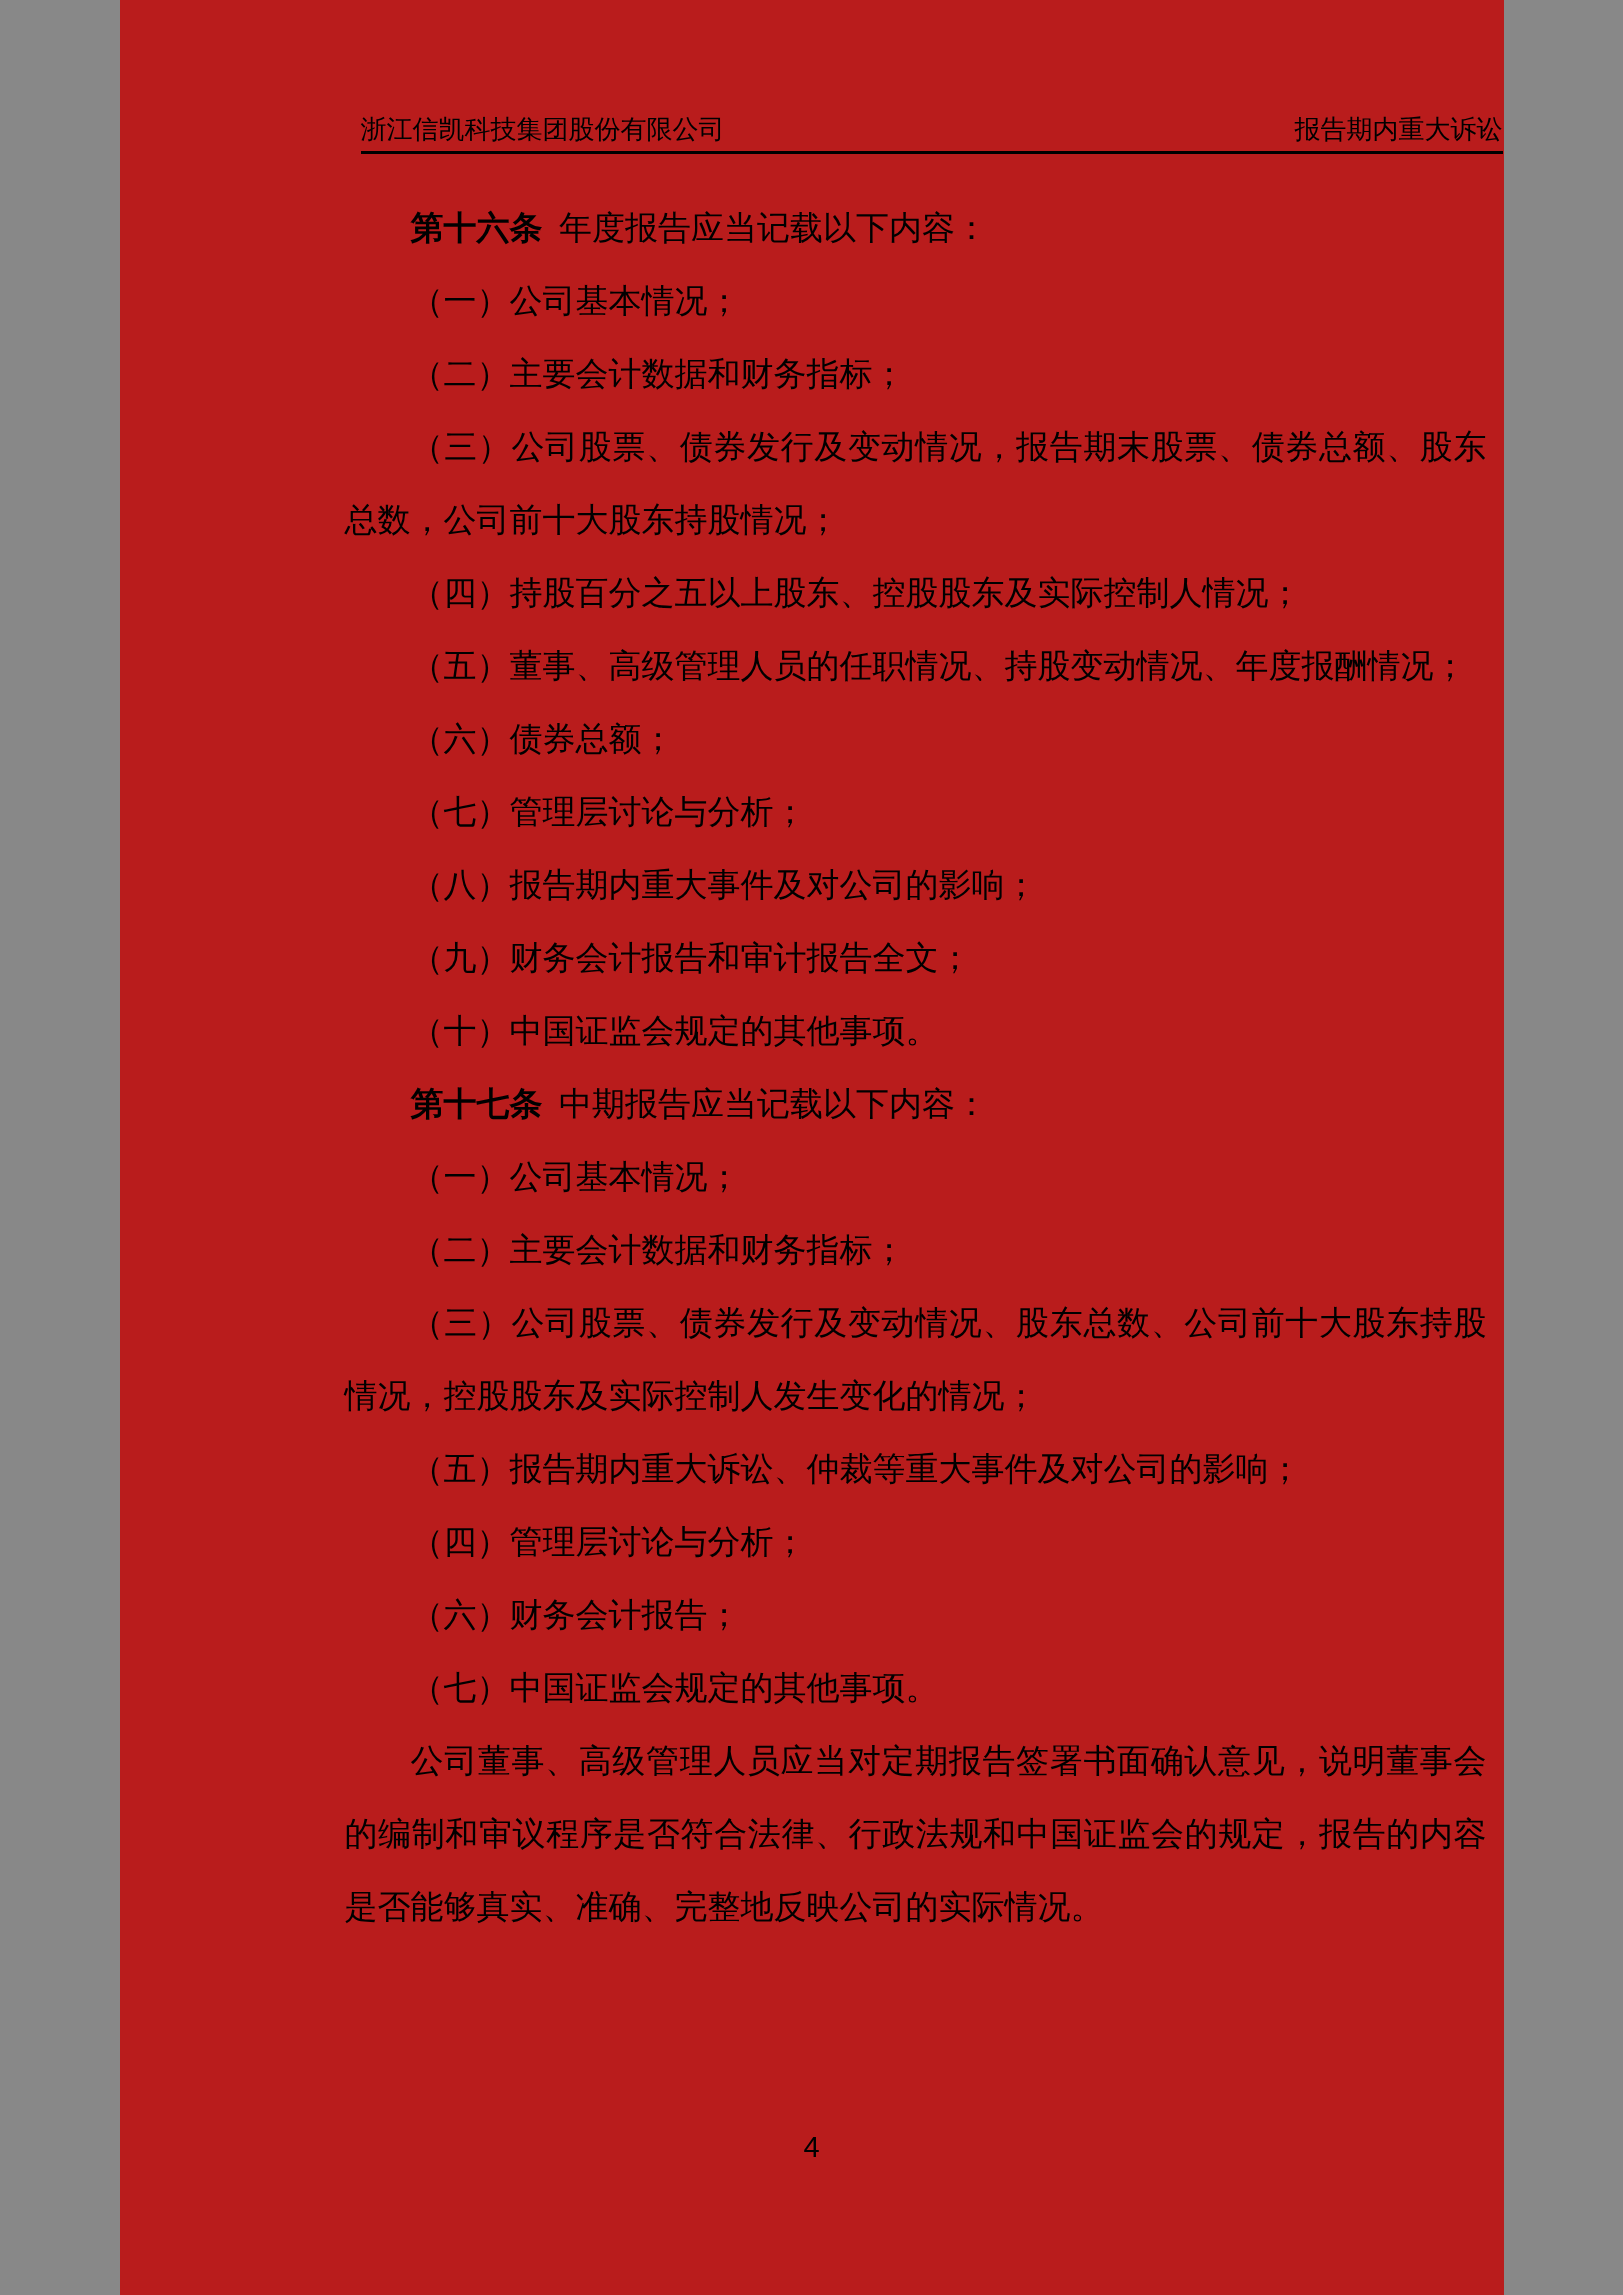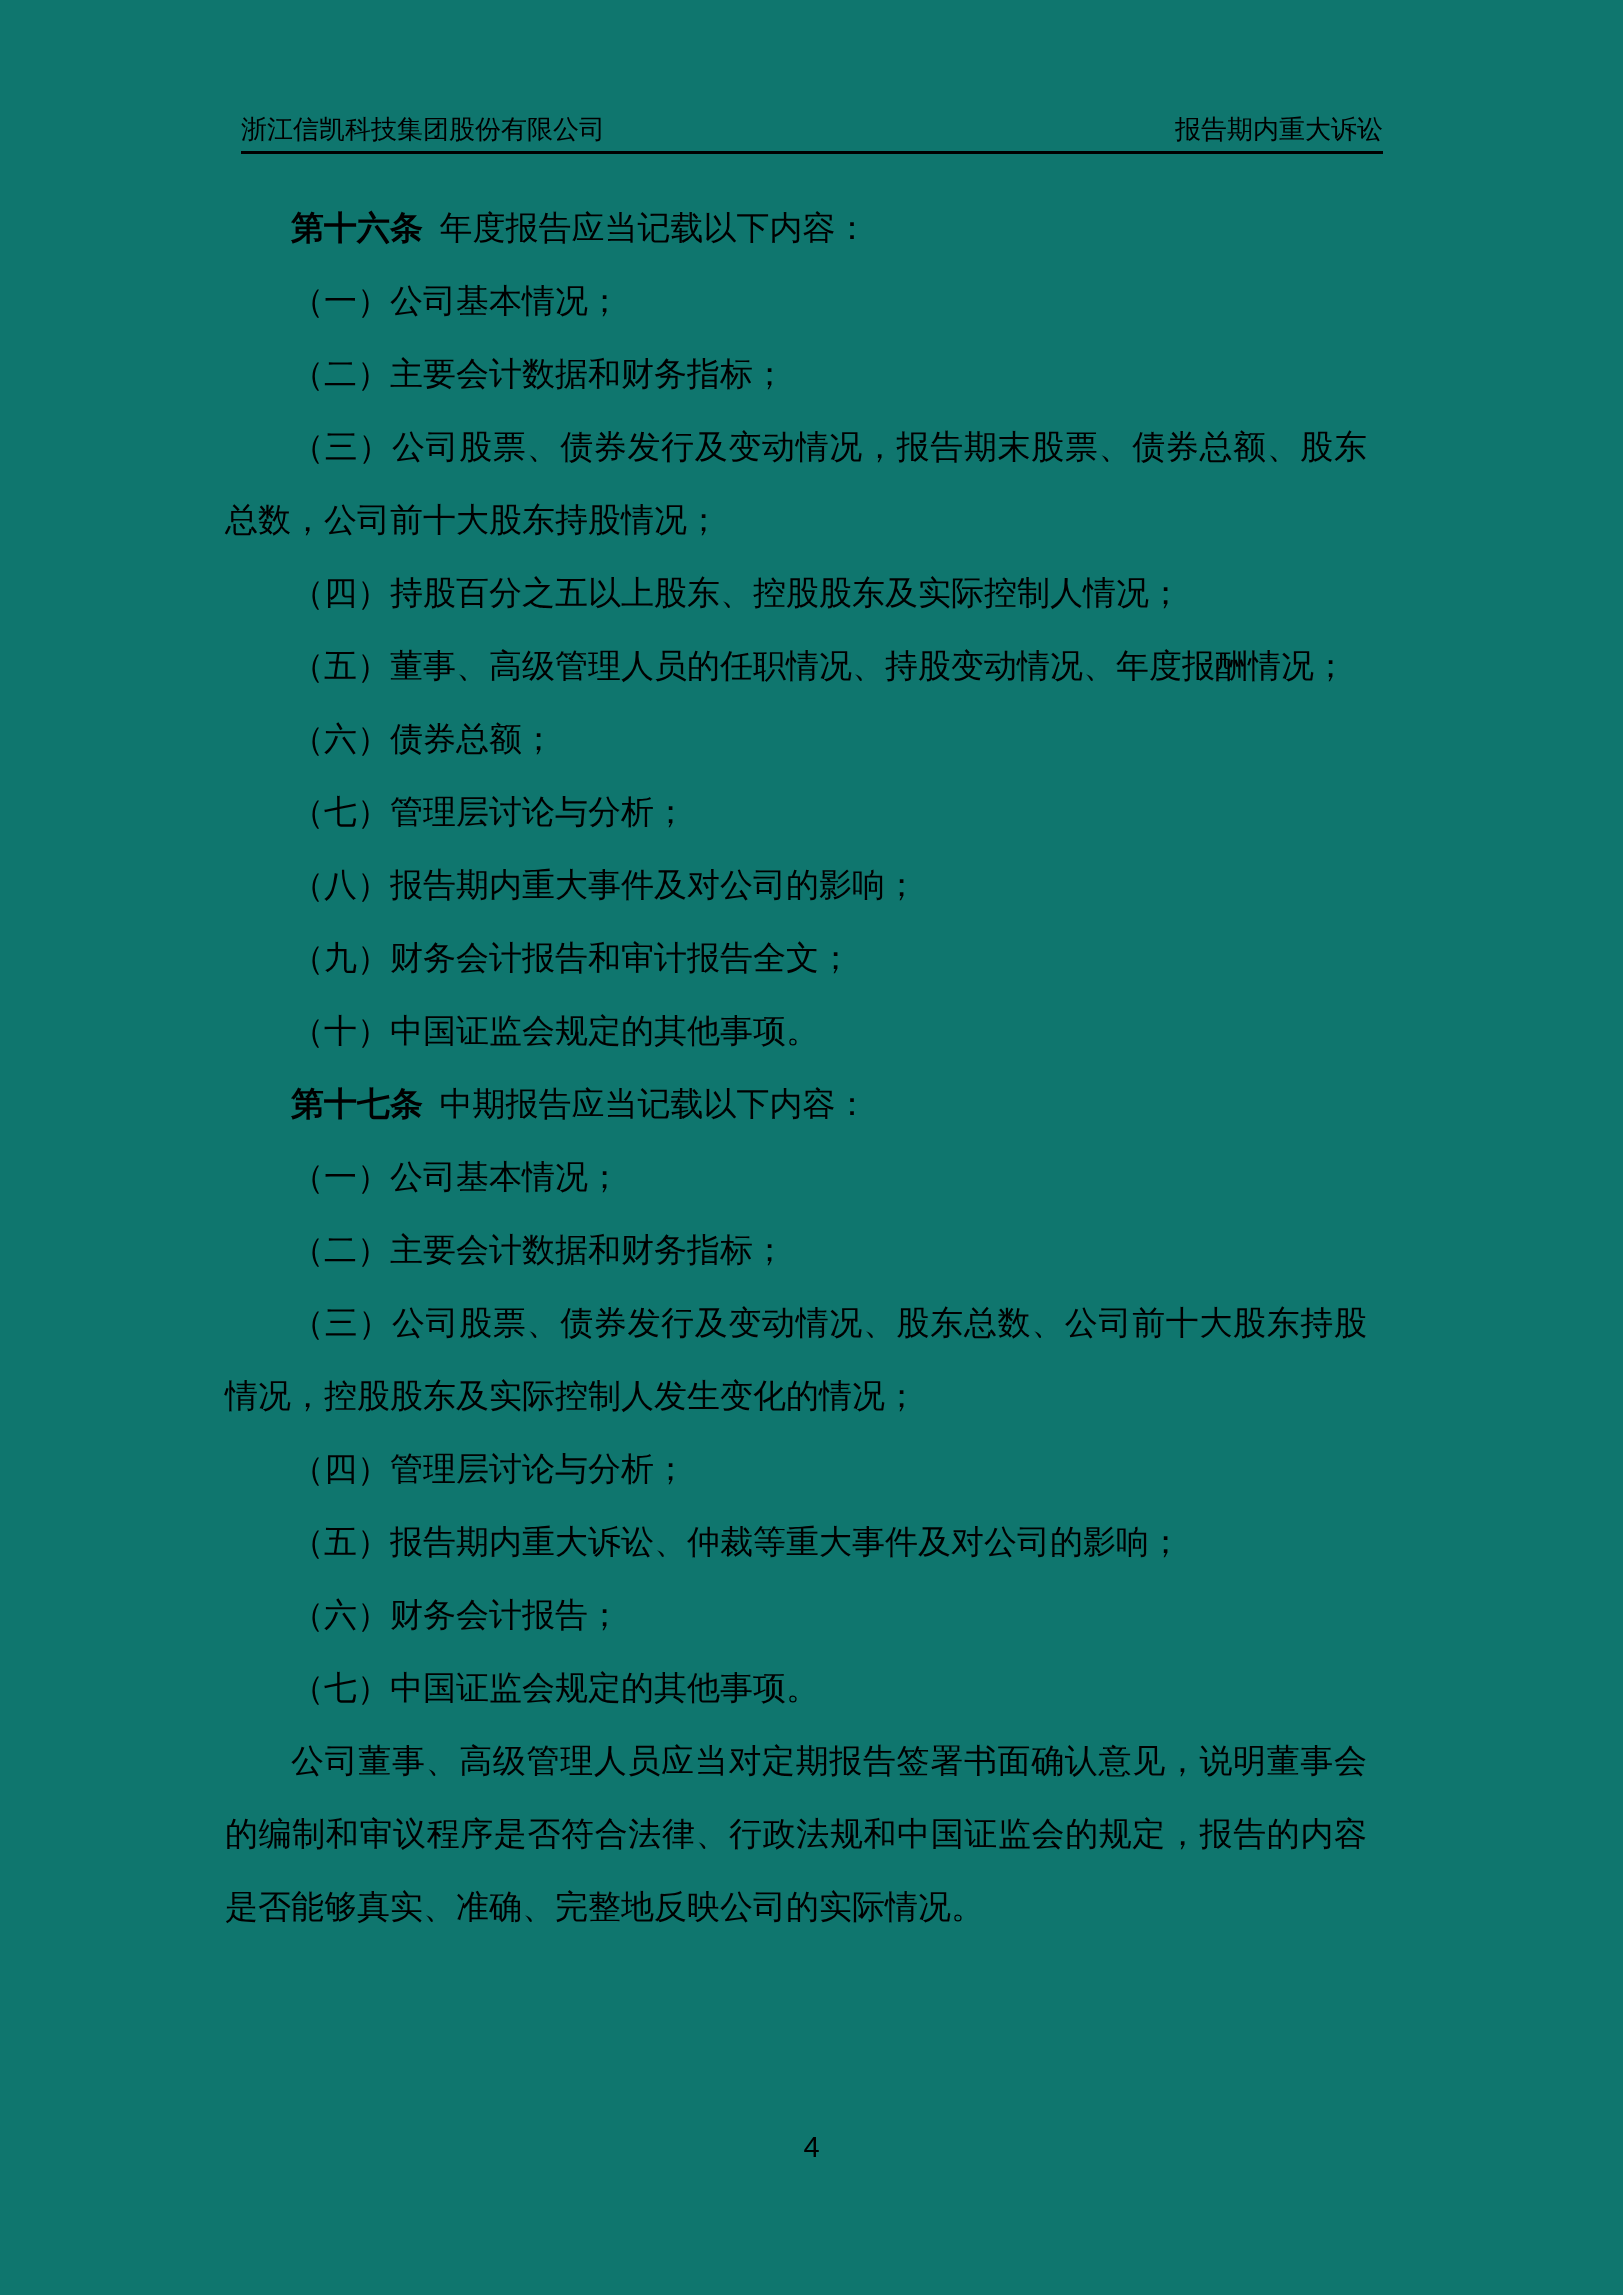--- a/index.html
+++ b/index.html
@@ -2,24 +2,24 @@
 <html style="font-size:10.5px"><head>
 <meta charset="utf-8">
 <style>
   html, body {
     margin: 0;
     padding: 0;
     background: #888;
   }
   .page {
     position: relative;
-    width: 1623px;
+    width: 1384px;
     height: 2295px;
     margin: 0 auto;
-    background: #0f766e;
+    background: #b91c1c;
     color: #000000;
     font-family: "Liberation Serif", "DejaVu Serif", serif;
     overflow: hidden;
   }
   .page-header {
     position: absolute;
     left: 241px;
     top: 115px;
     width: 1142px;
   }
@@ -88,22 +88,22 @@
       <p class="para"><span>（五）董事、高级管理人员的任职情况、持股变动情况、年度报酬情况；</span></p>
       <p class="para"><span>（六）债券总额；</span></p>
       <p class="para"><span>（七）管理层讨论与分析；</span></p>
       <p class="para"><span>（八）报告期内重大事件及对公司的影响；</span></p>
       <p class="para"><span>（九）财务会计报告和审计报告全文；</span></p>
       <p class="para"><span>（十）中国证监会规定的其他事项。</span></p>
       <p class="para"><b class="lead">第十七条</b><span>中期报告应当记载以下内容：</span></p>
       <p class="para"><span>（一）公司基本情况；</span></p>
       <p class="para"><span>（二）主要会计数据和财务指标；</span></p>
       <p class="para"><span>（三）公司股票、债券发行及变动情况、股东总数、公司前十大股东持股情况，控股股东及实际控制人发生变化的情况；</span></p>
+      <p class="para"><span>（五）报告期内重大诉讼、仲裁等重大事件及对公司的影响；</span></p>
       <p class="para"><span>（四）管理层讨论与分析；</span></p>
-      <p class="para"><span>（五）报告期内重大诉讼、仲裁等重大事件及对公司的影响；</span></p>
       <p class="para"><span>（六）财务会计报告；</span></p>
       <p class="para"><span>（七）中国证监会规定的其他事项。</span></p>
       <p class="para"><span>公司董事、高级管理人员应当对定期报告签署书面确认意见，说明董事会的编制和审议程序是否符合法律、行政法规和中国证监会的规定，报告的内容是否能够真实、准确、完整地反映公司的实际情况。</span></p>
     </div>
 
   <div class="page-footer">
     <span>4</span>
   </div>
 
 </div>

